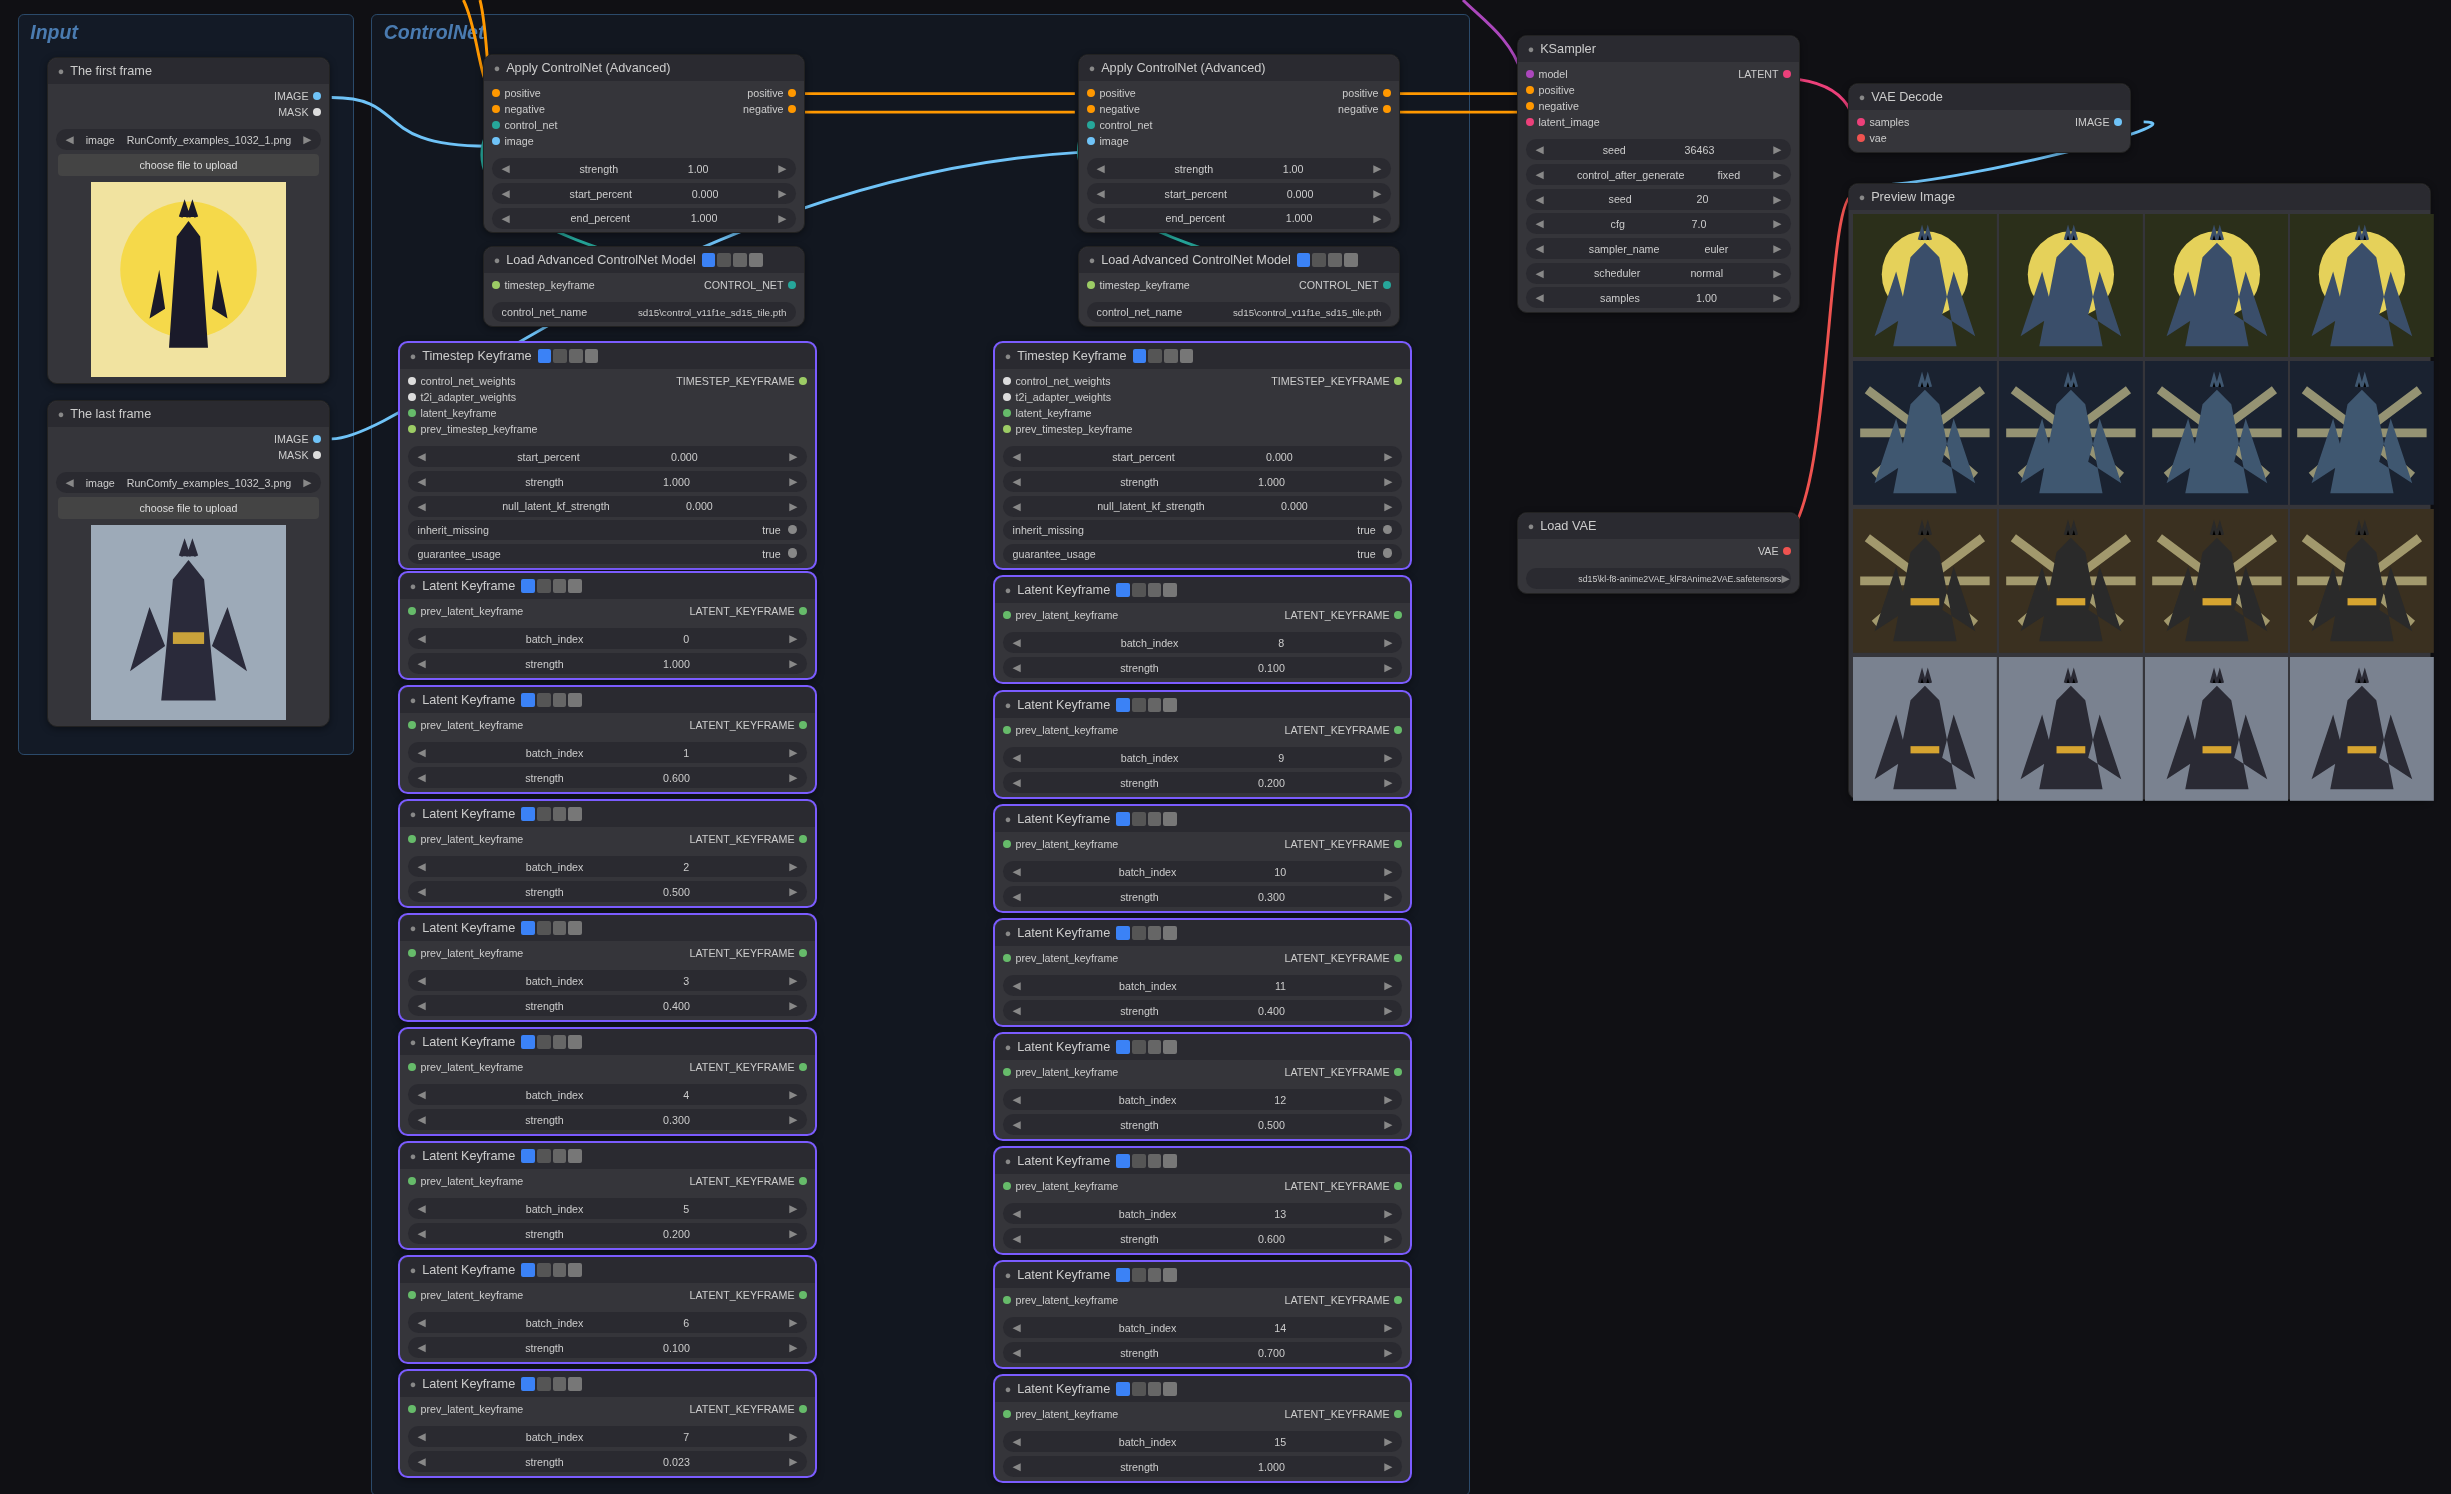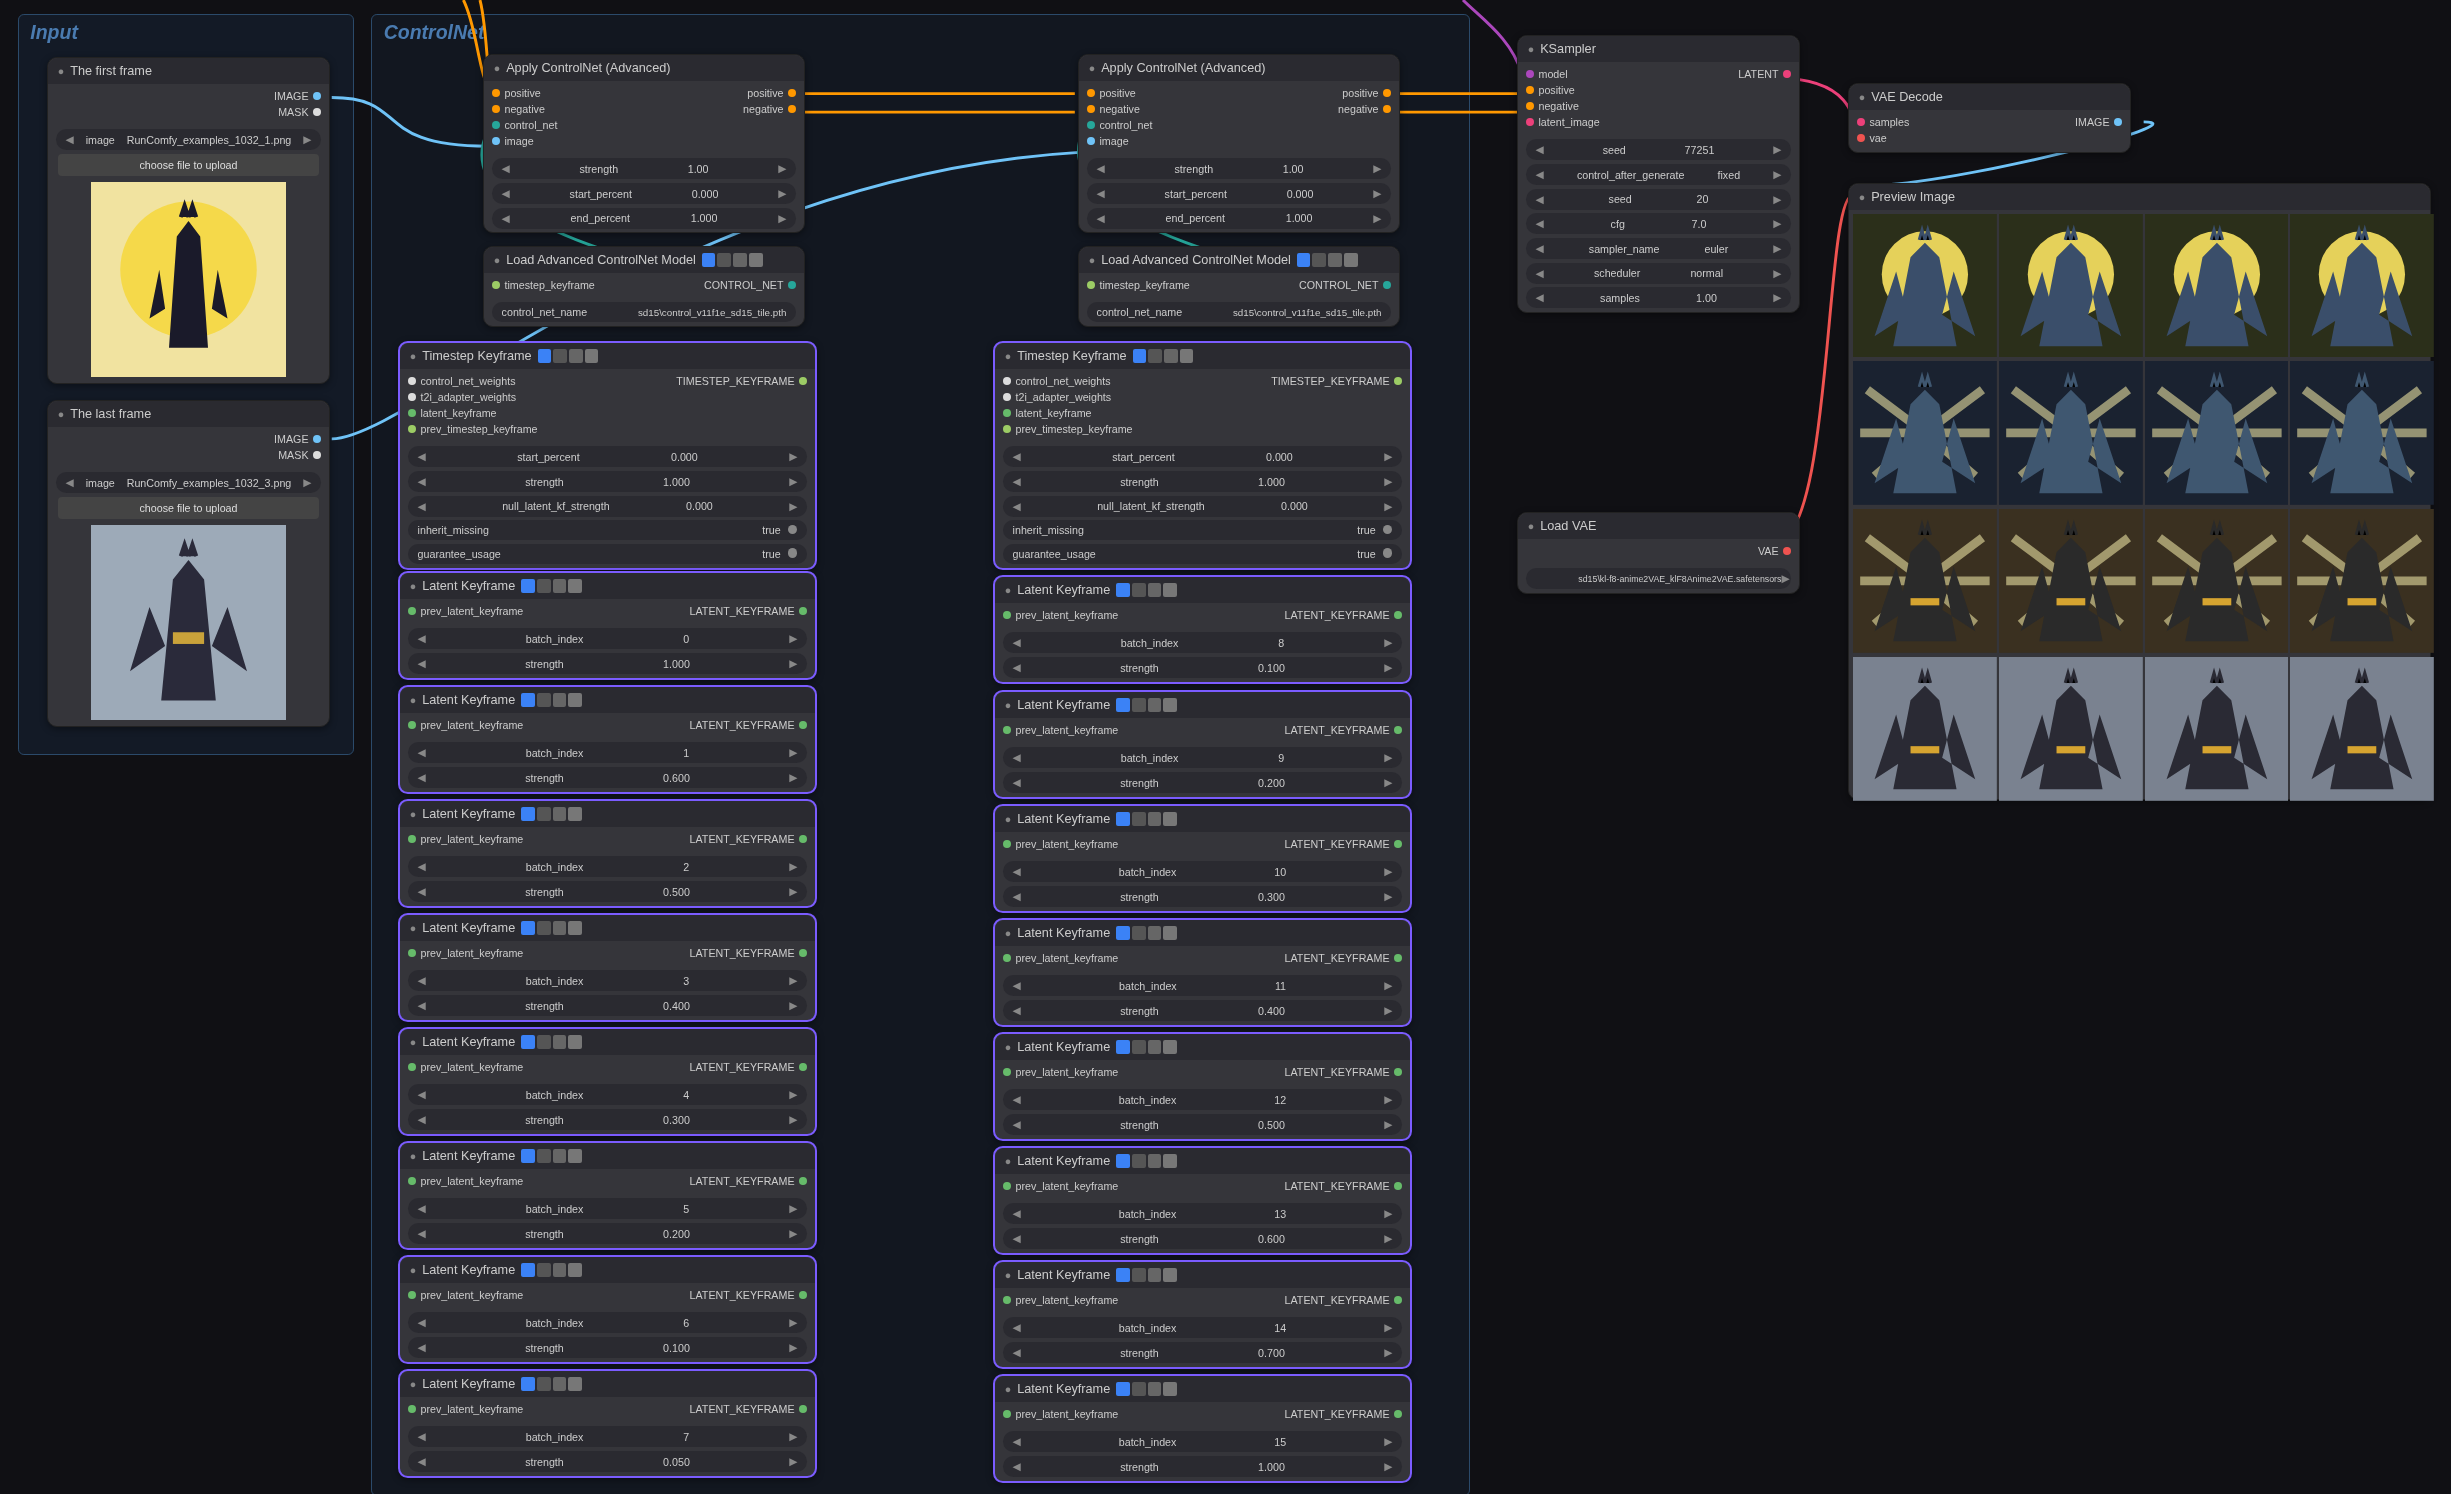--- a/index.html
+++ b/index.html
@@ -400,21 +400,21 @@
     <div class="port-row">
           <span class="port">
             <span class="dot d-pink"></span>
             <span>latent_image</span>
           </span>
         </div>
   </div>
   <div class="widget">
         <span class="arr">◀</span>
         <span class="wlabel">seed</span>
-        <span class="wval">77251</span>
+        <span class="wval">36463</span>
         <span class="arr">▶</span>
       </div>
   <div class="widget">
         <span class="arr">◀</span>
         <span class="wlabel">control_after_generate</span>
         <span class="wval">fixed</span>
         <span class="arr">▶</span>
       </div>
   <div class="widget">
         <span class="arr">◀</span>
@@ -1018,21 +1018,21 @@
       </div>
       <div class="widget">
         <span class="arr">◀</span>
         <span class="wlabel">batch_index</span>
         <span class="wval">7</span>
         <span class="arr">▶</span>
       </div>
       <div class="widget">
         <span class="arr">◀</span>
         <span class="wlabel">strength</span>
-        <span class="wval">0.050</span>
+        <span class="wval">0.023</span>
         <span class="arr">▶</span>
       </div>
     </div>
     <div class="node sel" style="left: 993px; top: 575px; width: 419px;">
       <div class="node-title">
         <span class="collapse">●</span>
         <span>Latent Keyframe</span>
         <span class="badges">
           <span class="badge b-blue"></span>
           <span class="badge b-gray"></span>

